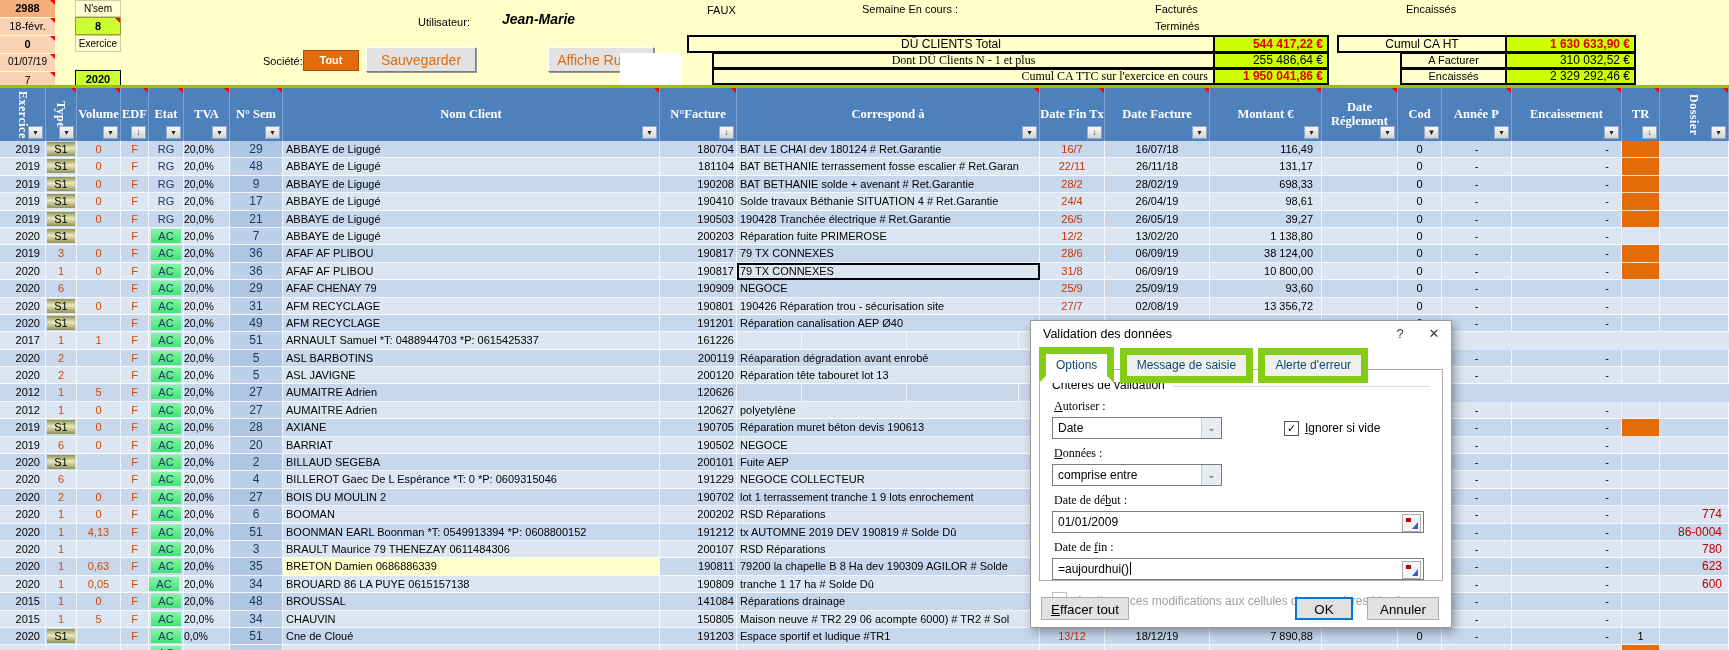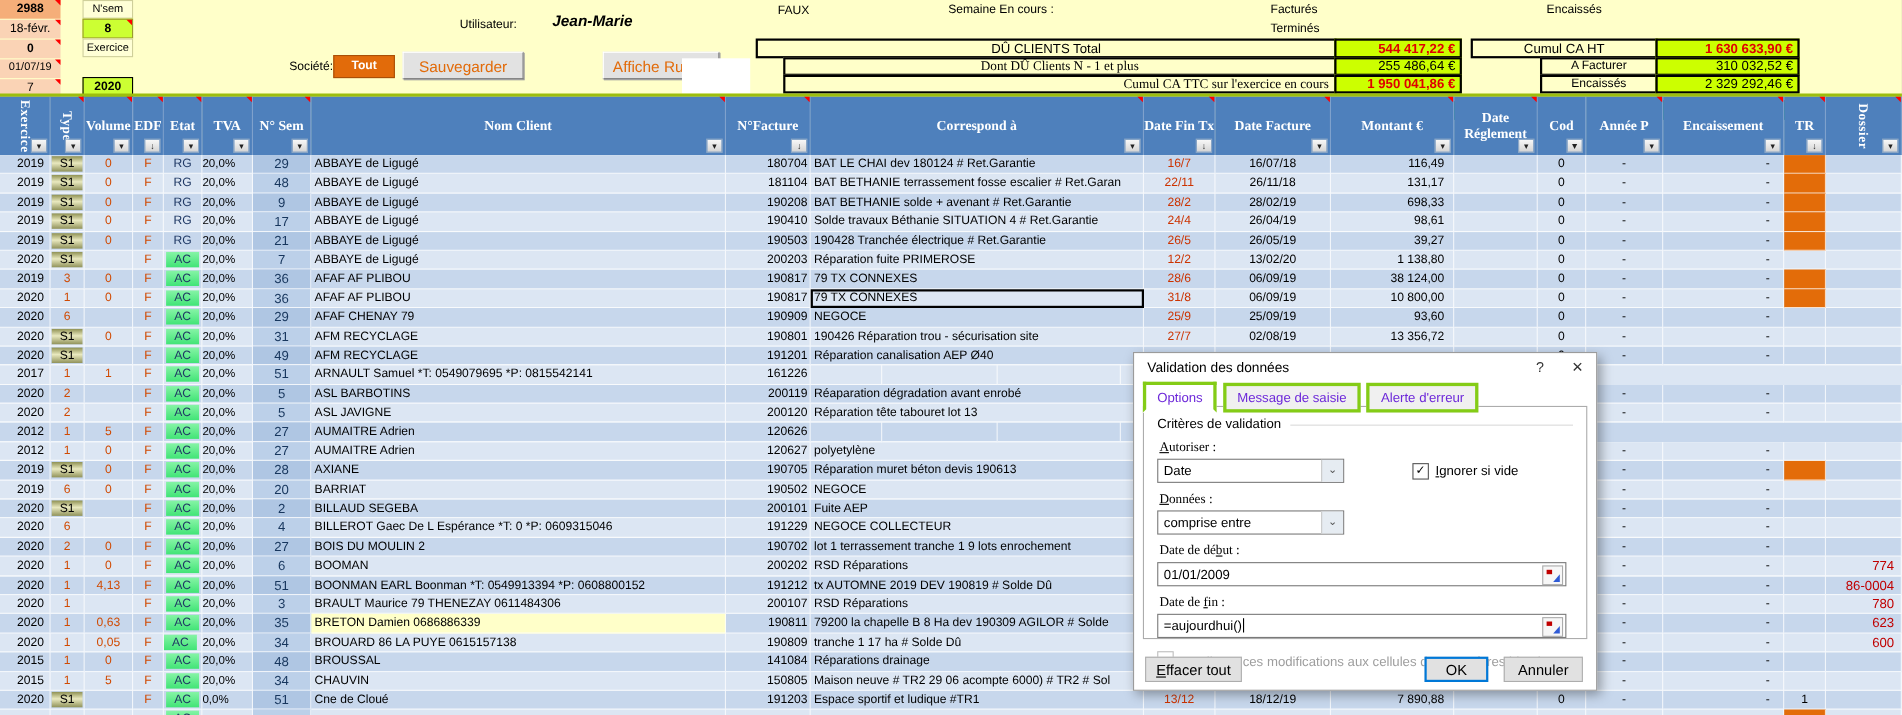--- a/index.html
+++ b/index.html
@@ -63,21 +63,21 @@
   .sel{outline:2px solid #000;outline-offset:-2px;}
   .hl{background:#FFFFC9;}
   .tr-fill{background:#E36C09 !important;}
   
   #dialog{position:absolute;left:1030px;top:320px;width:420px;height:306px;background:#fff;
     border:1px solid #9B9B9B;box-shadow:3px 4px 10px rgba(0,0,0,.35);font-size:12px;z-index:10;}
   .dlg-title{height:26px;display:flex;align-items:center;}
   .dlg-title .t{flex:1;padding-left:12px;font-size:12.5px;}
   .dlg-ctl{width:34px;height:24px;text-align:center;line-height:24px;font-size:13px;color:#333;}
   .dlg-tabs{padding-left:8px;height:23px;position:relative;z-index:2;}
-  .tab{display:inline-block;padding:3px 10px 4px;border:3px solid #84cc16;background:#F0F0F0;margin-right:2px;color:#6d28d9;}
+  .tab{display:inline-block;padding:3px 10px 4px;border:7px solid #84cc16;background:#F0F0F0;margin-right:2px;color:#0c4a6e;}
   .tab.active{background:#fff;border-bottom-color:#fff;padding-top:4px;}
   .dlg-panel{position:relative;margin:-1px 8px 0;border:1px solid #ACACAC;background:#fff;height:212px;
     box-sizing:border-box;padding:8px 12px 4px;}
   .grp{display:flex;align-items:flex-start;}
   .grp .gl{flex:1;height:1px;background:#DADADA;margin:8px 0 0 8px;}
   .flab{margin:7px 0 3px 2px;font-family:Liberation Serif, serif;}
   .combo{width:170px;height:22px;border:1px solid #7A7A7A;display:flex;box-sizing:border-box;}
   .combo .cv{flex:1;padding:3px 0 0 5px;overflow:hidden;white-space:nowrap;}
   .combo .ca{width:19px;background:#E6ECF2;color:#555;text-align:center;line-height:20px;font-size:10px;border-left:1px solid #C9C9C9;}
   .tinput{position:relative;width:372px;height:22px;border:1px solid #7A7A7A;box-sizing:border-box;padding:3px 22px 0 5px;overflow:hidden;white-space:nowrap;}
@@ -479,21 +479,21 @@
         <div class="cell c-dossier" style="width: 69px;"></div>
       </div>
       <div class="row rB">
         <div class="cell c-ex" style="width: 46px;">2017</div>
         <div class="cell c-type" style="width: 31px;">1</div>
         <div class="cell c-vol" style="width: 44px;">1</div>
         <div class="cell c-edf" style="width: 28px;">F</div>
         <div class="cell c-etat" style="width: 35px;"><span class="pill-ac">AC</span></div>
         <div class="cell c-tva" style="width: 46px;">20,0%</div>
         <div class="cell c-sem" style="width: 53px;">51</div>
-        <div class="cell c-nom" style="width: 377px;">ARNAULT Samuel  *T:  0549079695 *P:  0815542141</div>
+        <div class="cell c-nom" style="width: 377px;">ARNAULT Samuel  *T:  0488944703 *P:  0615425337</div>
         <div class="cell c-fact" style="width: 77px;">161226</div>
         <div class="cell c-fin" style="width: 65px;"></div>
         <div class="cell c-dfact" style="width: 105px;"></div>
         <div class="cell c-mont" style="width: 112px;"></div>
         <div class="cell c-dreg" style="width: 76px;"></div>
         <div class="cell c-cod" style="width: 44px;"></div>
         <div class="cell c-ap" style="width: 70px;">-</div>
         <div class="cell c-enc" style="width: 110px;">-</div>
         <div class="cell c-tr" style="width: 38px;"></div>
         <div class="cell c-dossier" style="width: 69px;">1</div>

